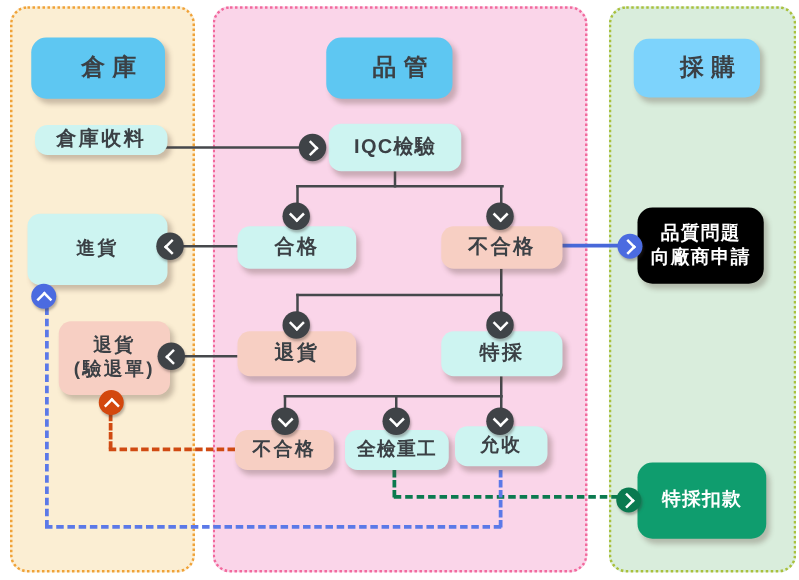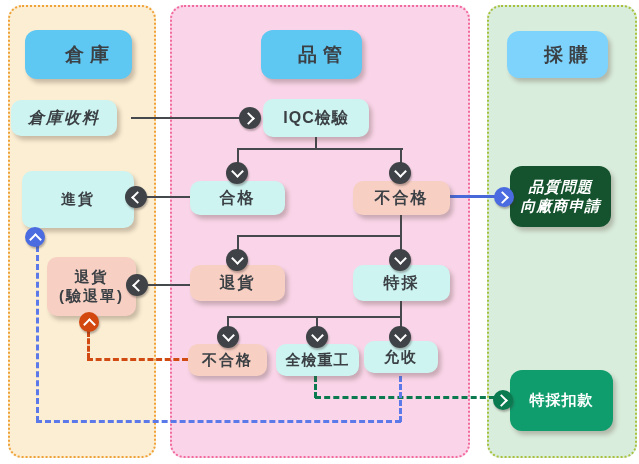--- a/index.html
+++ b/index.html
@@ -11,21 +11,21 @@
   .lane.purchasing{background:#d9eddc;border-color:#a9c03c;}
 
   .node{position:absolute;box-sizing:border-box;border-radius:10px;display:flex;flex-direction:column;
         align-items:center;justify-content:center;font-weight:700;color:#3b4045;font-size:16px;
         letter-spacing:2px;line-height:1.25;box-shadow:3px 4px 4px rgba(90,70,60,0.30);z-index:3;text-align:center;}
   .node.hdr{border-radius:12px;font-size:19px;letter-spacing:6px;padding-left:23px;}
   .node.blue{background:#5ec7f2;}
   .node.tan{background:#7dd3fc;}
   .node.cyan{background:#cdf4f1;}
   .node.pink{background:#f7cfc3;}
-  .node.action-blue{background:#14532d;color:#ffffff;font-size:15px;letter-spacing:1px;border-radius:12px;font-style:italic;}
+  .node.action-blue{background:#000000;color:#ffffff;font-size:15px;letter-spacing:1px;border-radius:12px;}
   .node.action-green{background:#0f9d6e;color:#ffffff;font-size:15px;letter-spacing:1px;border-radius:12px;}
   .node span{display:block;}
 
   .hline,.vline{position:absolute;background:#45484c;z-index:1;}
   .hline{height:2px;}
   .vline{width:2px;}
   .hline.bluesolid{background:#4868d9;height:3px;}
 
   .dash{position:absolute;z-index:1;}
   .dash.h{border-top:3px dashed;}
@@ -80,21 +80,21 @@
   <div class="dash v blue" style="left:399px;top:376px;height:46px;"></div>
   <div class="dash h blue" style="left:36px;top:420px;width:365px;"></div>
   <div class="dash v blue" style="left:36px;top:246px;height:176px;"></div>
   <div class="dash v red" style="left:87px;top:331px;height:28px;"></div>
   <div class="dash h red" style="left:87px;top:358px;width:101px;"></div>
 
   <div class="node hdr blue" style="left:25px;top:30px;width:107px;height:49px;">倉庫</div>
   <div class="node hdr blue" style="left:261px;top:30px;width:101px;height:49px;text-align:center;">品管</div>
   <div class="node hdr tan" style="left:507px;top:31px;width:101px;height:47px;">採購</div>
 
-  <div class="node cyan" style="left:11px;top:100px;width:106px;height:36px;font-style:italic;">倉庫收料</div>
+  <div class="node cyan" style="left:28px;top:100px;width:106px;height:24px;">倉庫收料</div>
   <div class="node cyan" style="left:263px;top:99px;width:106px;height:38px;letter-spacing:1px;">IQC檢驗</div>
   <div class="node cyan" style="left:190px;top:181px;width:95px;height:34px;">合格</div>
   <div class="node pink" style="left:353px;top:181px;width:97px;height:34px;">不合格</div>
   <div class="node cyan" style="left:22px;top:171px;width:112px;height:57px;font-size:15px;">
     <span>進貨</span>
   </div>
   <div class="node action-blue" style="left:510px;top:166px;width:101px;height:61px;">
     <span>品質問題</span>
     <span>向廠商申請</span>
   </div>

